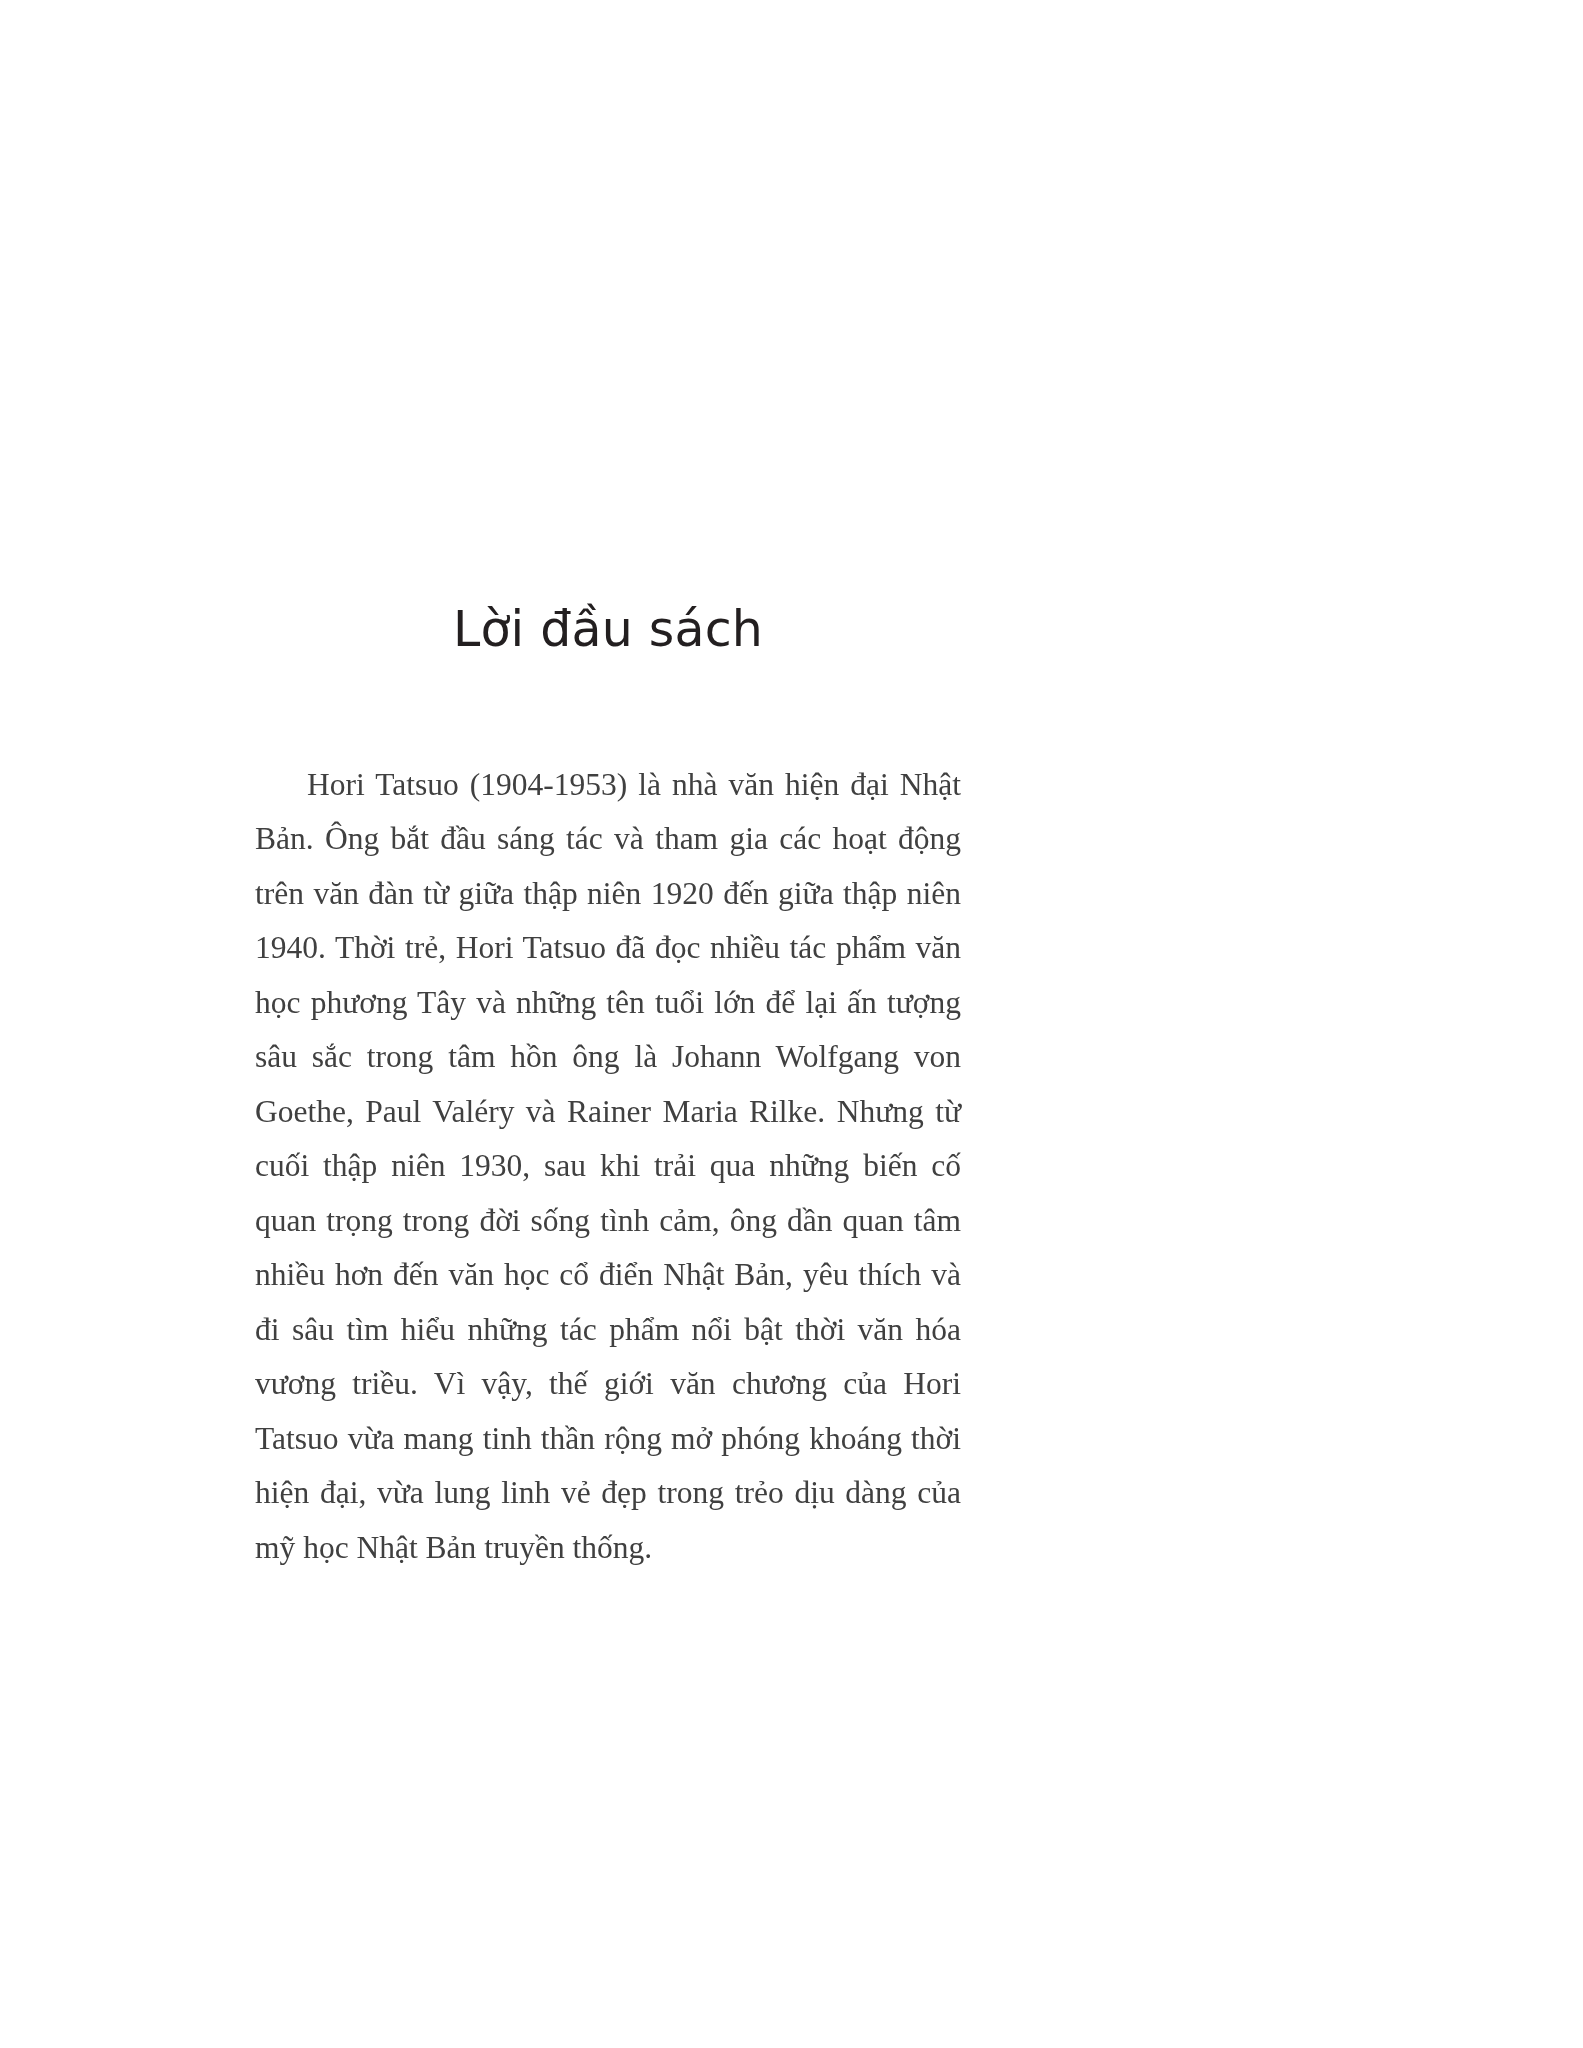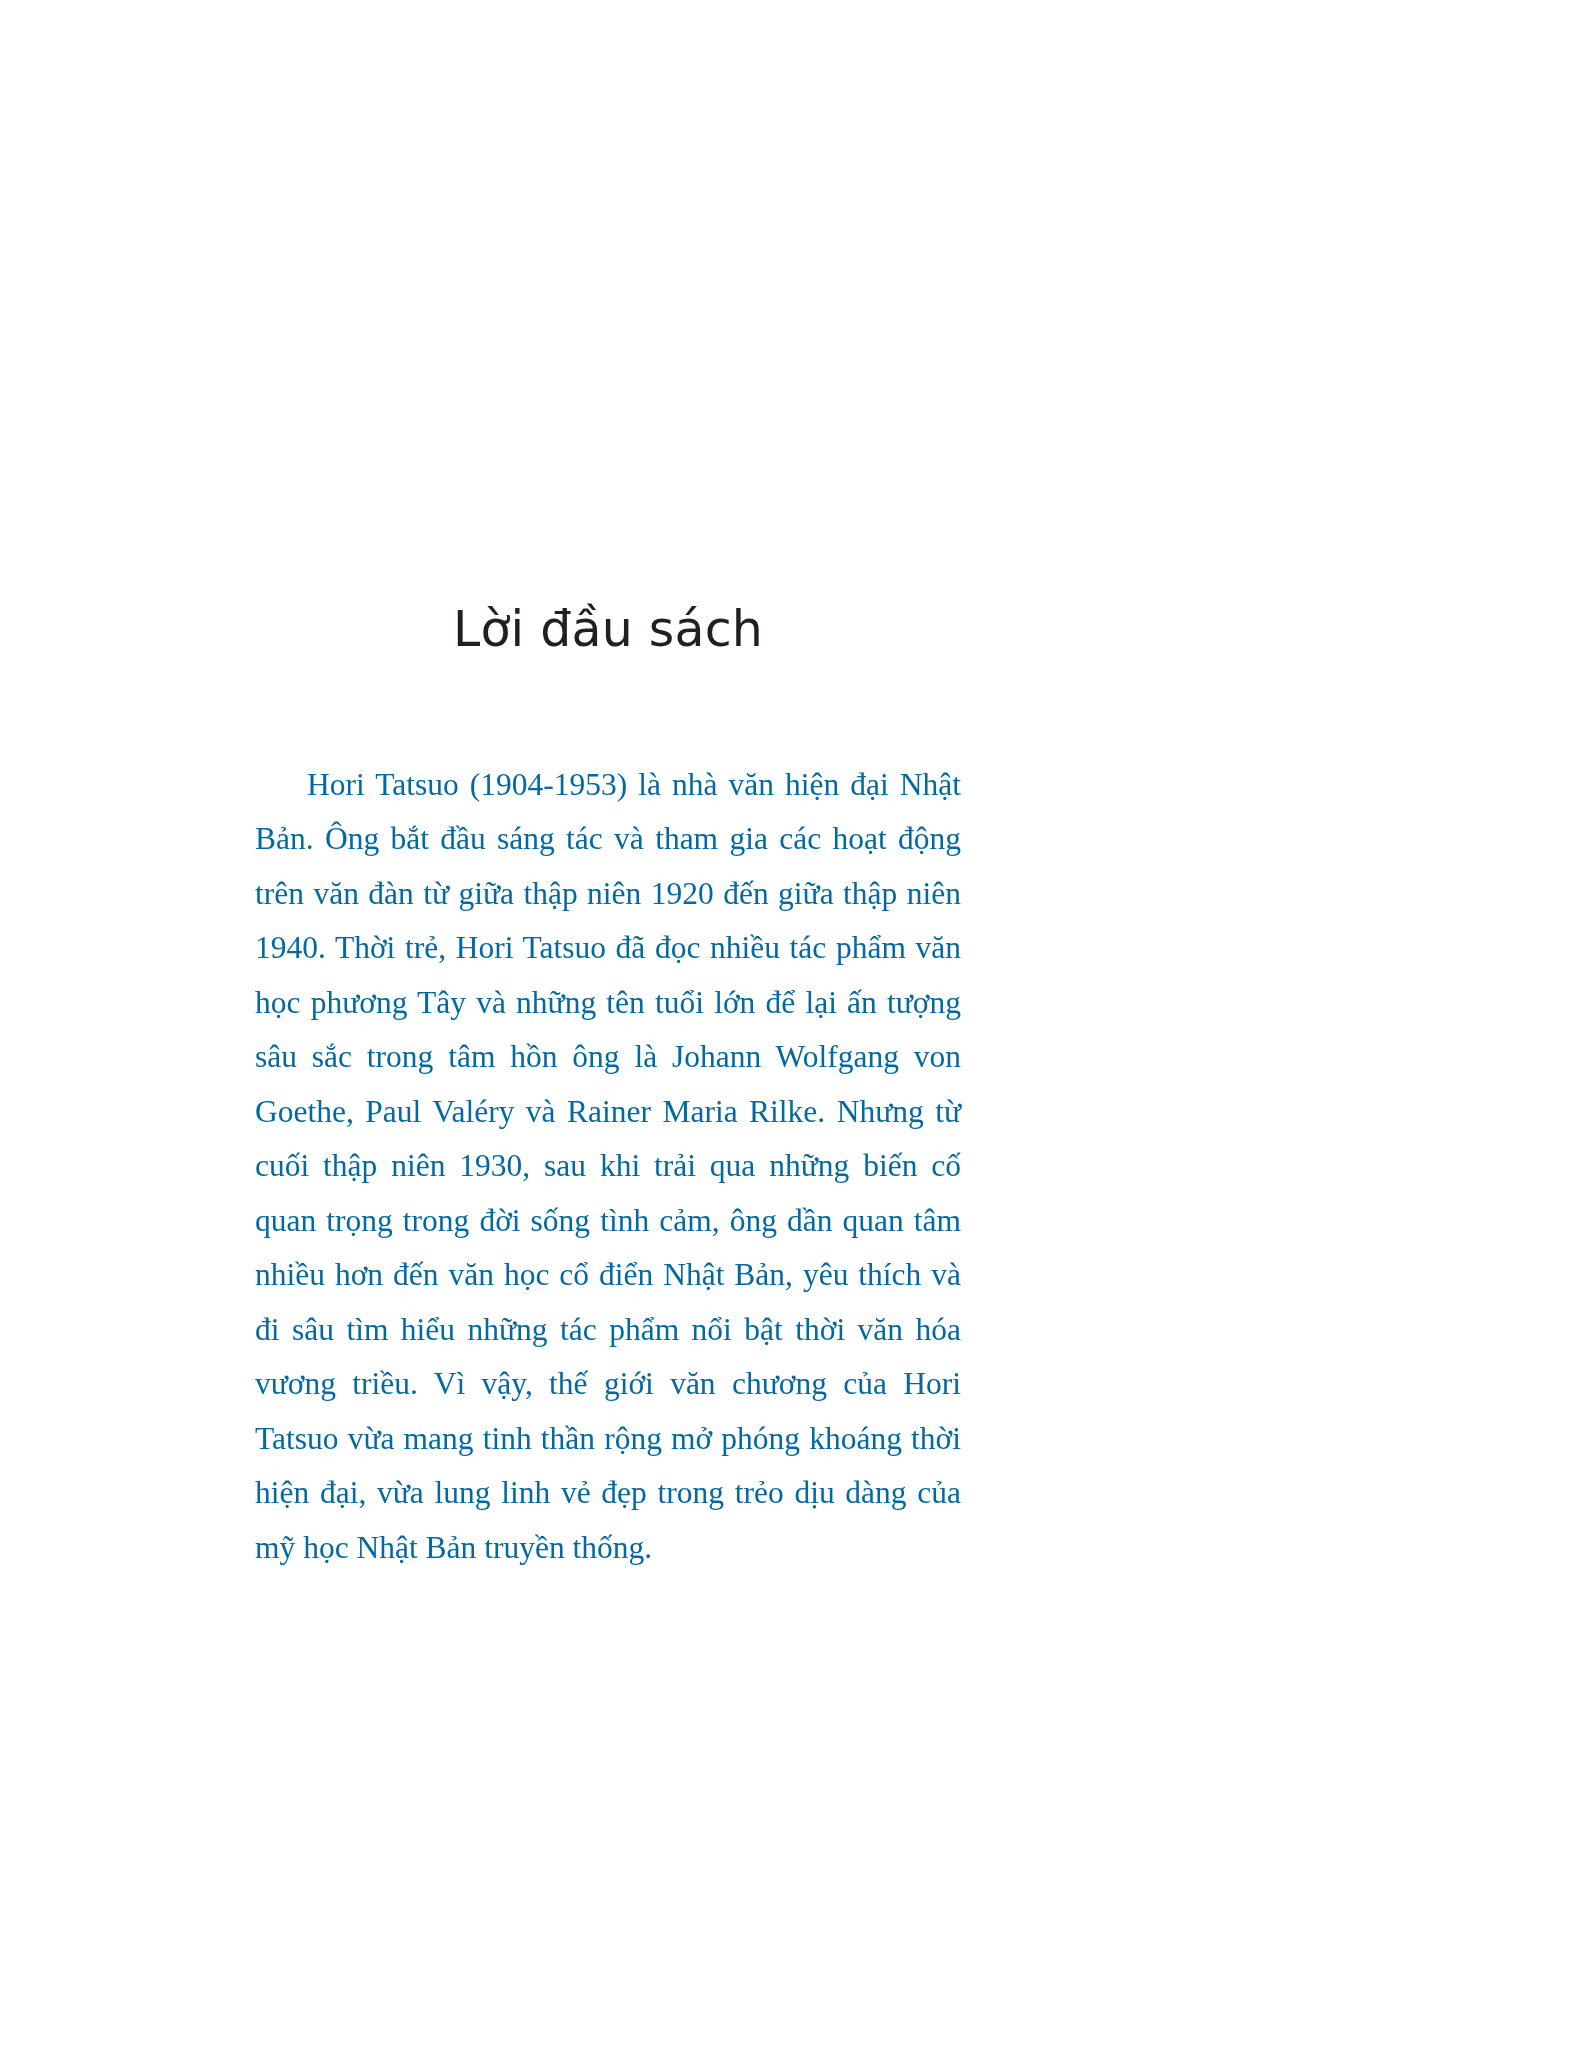--- a/index.html
+++ b/index.html
@@ -50,21 +50,21 @@
   }
 
   p.body-para {
     margin: 0;
     font-family: "Liberation Serif", "DejaVu Serif", serif;
     font-size: 31.5px;
     line-height: 54.5px;
     text-align: justify;
     text-justify: inter-word;
     text-indent: 52px;
-    color: #0369a1;
+    color: #404040;
     hyphens: none;
     -webkit-hyphens: none;
   }
 
   p.body-para + p.body-para {
     margin-top: 0;
   }
 
   .italic-title {
     font-style: italic;

